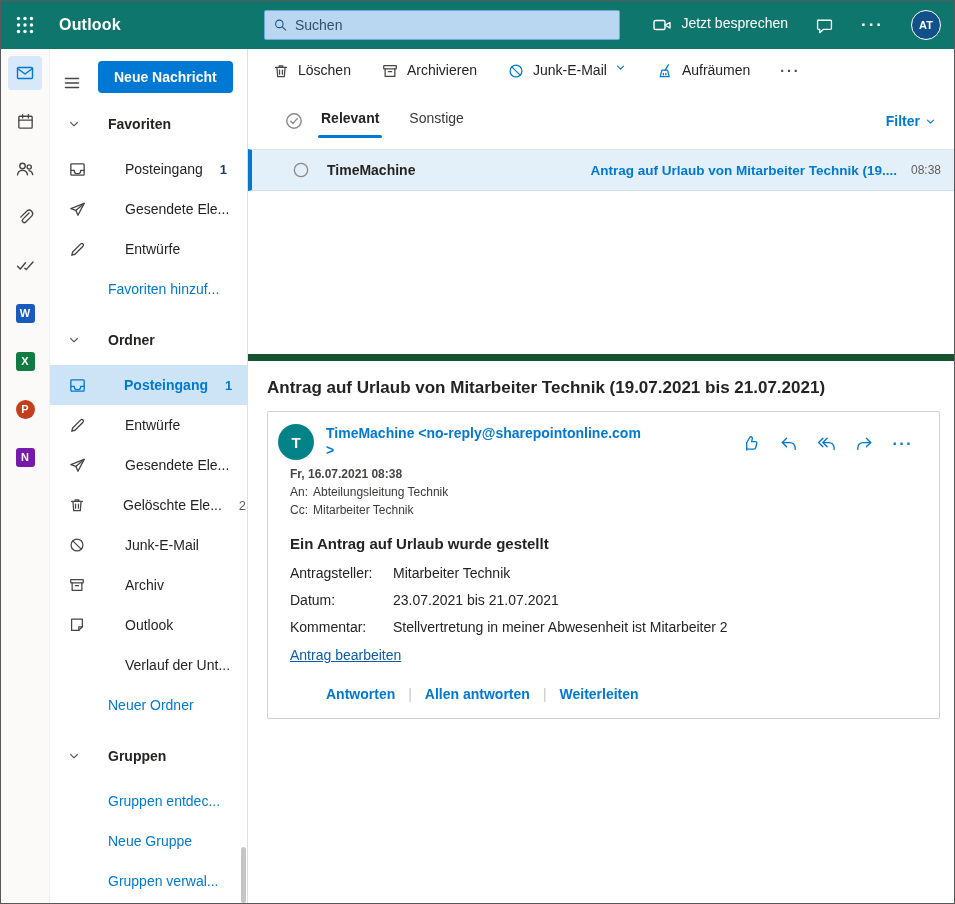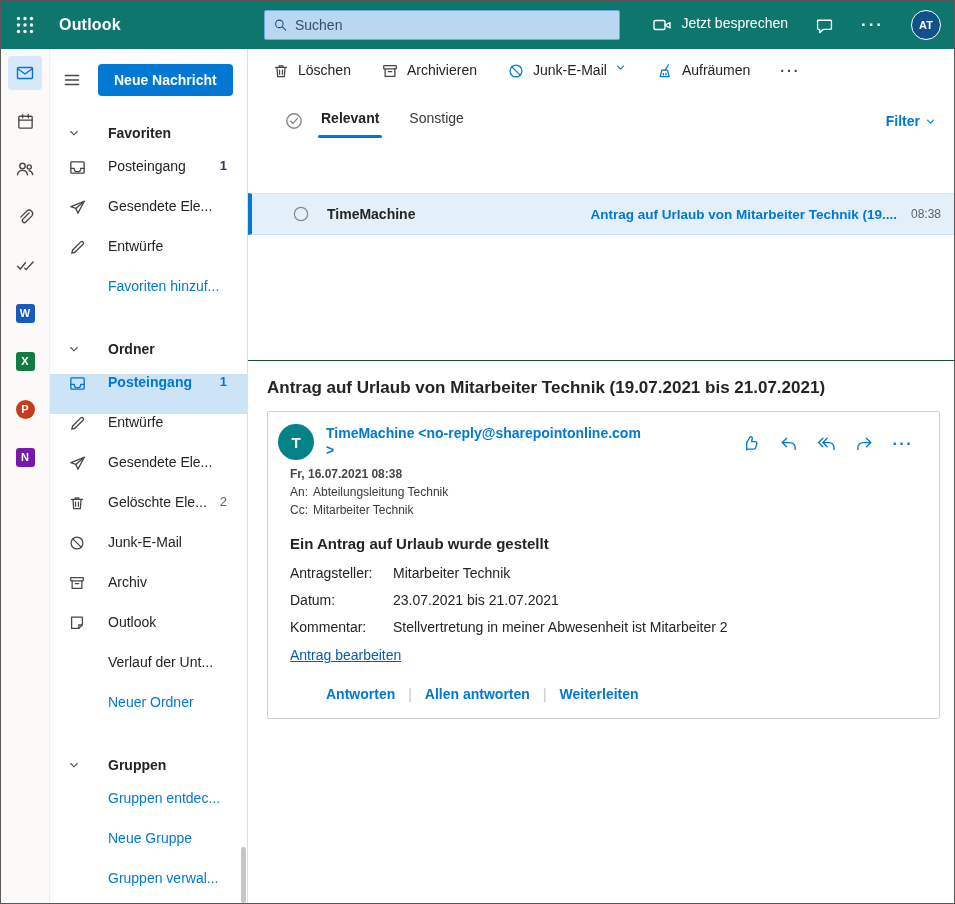--- a/index.html
+++ b/index.html
@@ -26,48 +26,48 @@
   .rail { flex:0 0 48px; background:#fbfaf9; border-right:1px solid #f0efed; display:flex; flex-direction:column; align-items:center; }
   .rail-item { width:48px; height:48px; display:flex; align-items:center; justify-content:center; color:#484644; cursor:pointer; }
   .badge-bg { width:34px; height:34px; border-radius:4px; display:flex; align-items:center; justify-content:center; }
   .rail-item.active { color:#0078d4; }
   .rail-item.active .badge-bg { background:#d7e8f8; }
   .tile { width:19px; height:19px; border-radius:3px; color:#fff; font-size:11px; font-weight:700; display:flex; align-items:center; justify-content:center; }
   .tile.round { border-radius:50%; }
 
   
   .sidebar { flex:0 0 198px; background:#fff; border-right:1px solid #e1dfdd; position:relative; overflow:hidden; }
-  .sidebar-top { height:44px; display:flex; align-items:center; padding-left:12px;margin-top:9px; }
+  .sidebar-top { height:44px; display:flex; align-items:flex-end; padding-left:12px; }
   .hamburger { width:20px; color:#484644; cursor:pointer; display:flex; }
   .new-msg { margin-left:16px; height:32px; background:#0078d4; color:#fff; border:none; border-radius:4px; font-size:14px; font-weight:600; padding:0 16px; font-family:inherit; cursor:pointer; }
   .section { margin-top:11px; }
   .sec-header { height:40px; display:flex; align-items:center; padding-left:18px; cursor:pointer; }
   .sec-chevron { width:20px; color:#605e5c; display:flex; }
   .sec-label { margin-left:20px; font-weight:700; font-size:14px; color:#252423; }
   .rows { margin-top:5px; }
-  .frow { height:40px; display:flex; padding-left:18px; cursor:pointer; font-size:14px; color:#252423; }
+  .frow { height:40px; display:flex; align-items:center; padding-left:18px; cursor:pointer; font-size:14px; color:#252423;gap:17px; }
   .frow .ficon { width:20px; color:#484644; display:flex; }
   .frow .flabel { margin-left:20px; white-space:nowrap; }
   .frow.link { padding-left:58px; color:#0078d4; }
   .frow .fcount { margin-left:auto; margin-right:20px; font-size:13px; font-weight:700; color:#1f3d63; }
   .frow.selected { background:#cde3f6; }
   .frow.selected .flabel { color:#0078d4; font-weight:600; }
   .frow.selected .ficon { color:#0078d4; }
   .frow.selected .fcount { color:#0078d4; }
   .fcount.gray { color:#605e5c; font-weight:400; }
   .sb-thumb { position:absolute; right:1px; bottom:0; width:5px; height:56px; background:#c8c6c4; border-radius:3px; }
 
   
   .main { flex:1; display:flex; flex-direction:column; min-width:0; background:#fff; }
   .toolbar { flex:0 0 44px; display:flex; align-items:center; padding-left:24px; gap:30px; }
   .tb-item { display:flex; align-items:flex-start; gap:8px; font-size:14px; color:#252423; cursor:pointer; }
   .ic-gray { color:#484644; } .ic-blue { color:#0078d4; }
   .tb-more { color:#484644; }
 
-  .list-section { flex:0 0 268px; border-bottom:1px solid #14532d; display:flex; flex-direction:column;gap:44px; }
+  .list-section { flex:0 0 268px; border-bottom:7px solid #14532d; display:flex; flex-direction:column; }
   .list-header { height:56px; display:flex; align-items:center; padding:0 18px 0 36px; }
   .select-all { width:20px; color:#8a8886; display:flex; cursor:pointer; }
   .tabs { display:flex; margin-left:16px; gap:28px; align-items:center; }
   .tab { position:relative; font-size:14px; padding:6px 1px 12px; cursor:pointer; color:#3b3a39; }
   .tab.active { font-weight:700; color:#252423; }
   .tab.active::after { content:""; position:absolute; left:-2px; right:-2px; bottom:0; height:3px; background:#0078d4; border-radius:2px; }
   .filter { margin-left:auto; display:flex; align-items:center; gap:5px; color:#0078d4; font-weight:600; font-size:14px; cursor:pointer; }
 
   .msg-row { height:42px; background:#e3f0fa; border-top:1px solid #d9e6f2; border-bottom:1px solid #cfe0ee; border-left:4px solid #0078d4; display:flex; align-items:center; padding-left:40px; cursor:pointer; }
   .msg-circle { width:18px; color:#8a8886; display:flex; cursor:pointer; }

